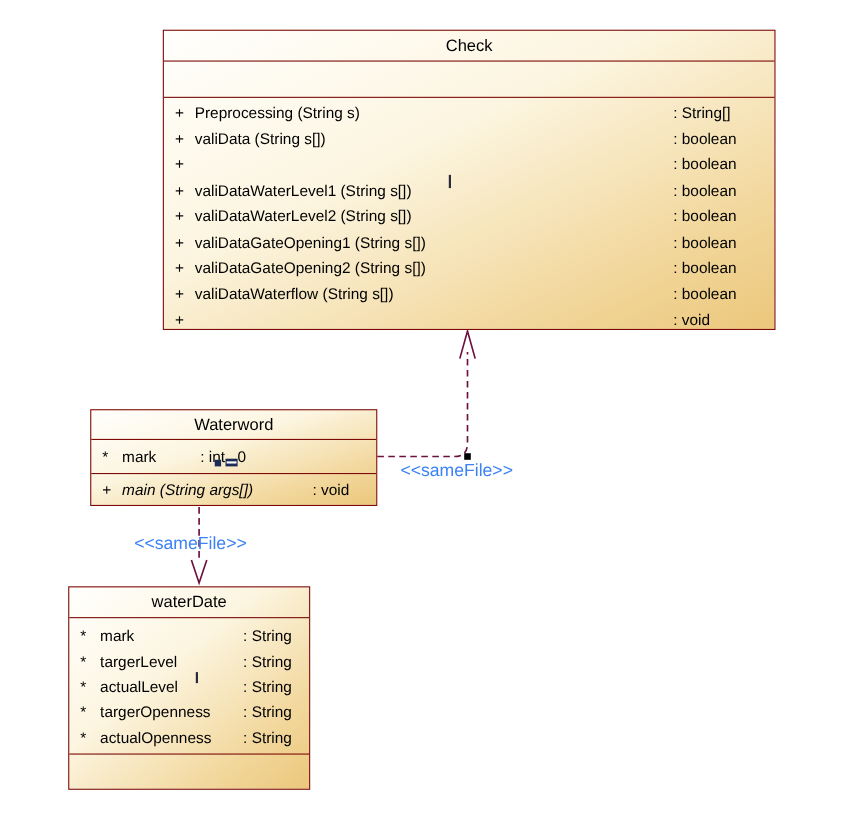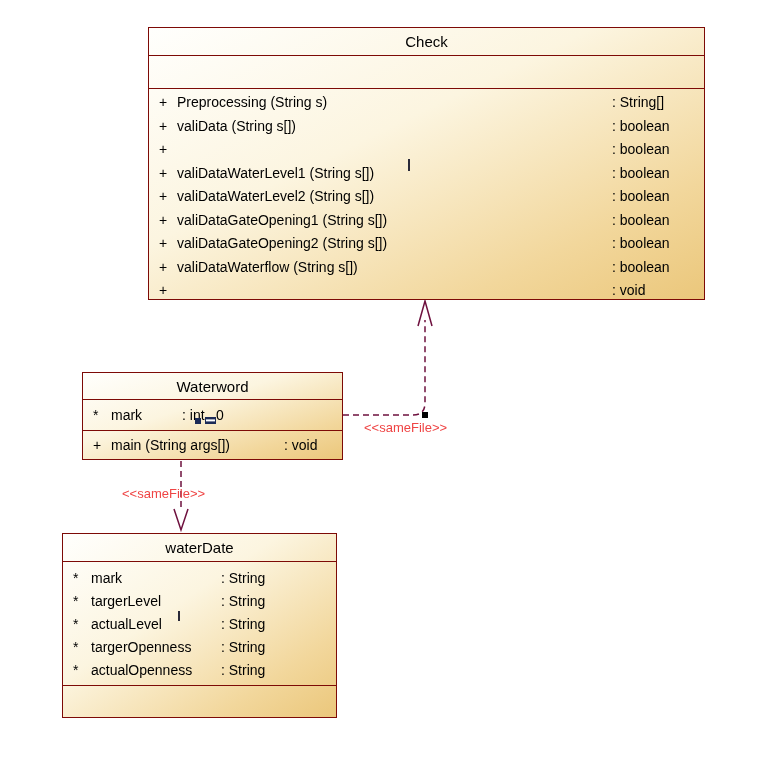--- a/index.html
+++ b/index.html
@@ -60,36 +60,36 @@
   
   .waterword-box{left:42px;top:372px;width:261px;height:88px;margin-left:40px;}
   .waterword-box .uml-title{height:27px;line-height:27px;}
   .waterword-box .attr-row{height:31px;line-height:31px;}
   .waterword-box .method-row{height:29px;line-height:29px;}
   .waterword-box .vis{left:10px;}
   .waterword-box .a-name{left:28px;}
   .waterword-box .a-type{left:99px;}
   .waterword-box .a-icon{left:112px;top:12px;line-height:normal;}
   .waterword-box .a-val{left:133px;}
-  .waterword-box .m-sig{left:28px;}
+  .waterword-box .m-sig{left:28px;font-style:italic;}
   .waterword-box .m-ret{left:201px;}
   
-  .waterdate-box{left:62px;top:533px;width:275px;height:185px;}
+  .waterdate-box{left:62px;top:533px;width:220px;height:185px;}
   .waterdate-box .uml-title{height:28px;line-height:28px;}
   .waterdate-box .attrs{height:124px;padding-top:5px;}
   .waterdate-box .member-row{height:23px;line-height:23px;}
   .waterdate-box .vis{left:10px;}
   .waterdate-box .sig{left:28px;}
   .waterdate-box .ret{left:158px;}
   .waterdate-box .methods{height:32px;}
   
   .rel-label{
     position:absolute;
-    font-size:13px;
-    color:#ef4444;
+    font-size:16px;
+    color:#3b82f6;
     white-space:nowrap;
   }
   .rel-label-1{left:364px;top:420px;}
   .rel-label-2{left:122px;top:486px;}
   
   .caret{
     position:absolute;
     width:2px;
     background:#2a2a3a;
   }

